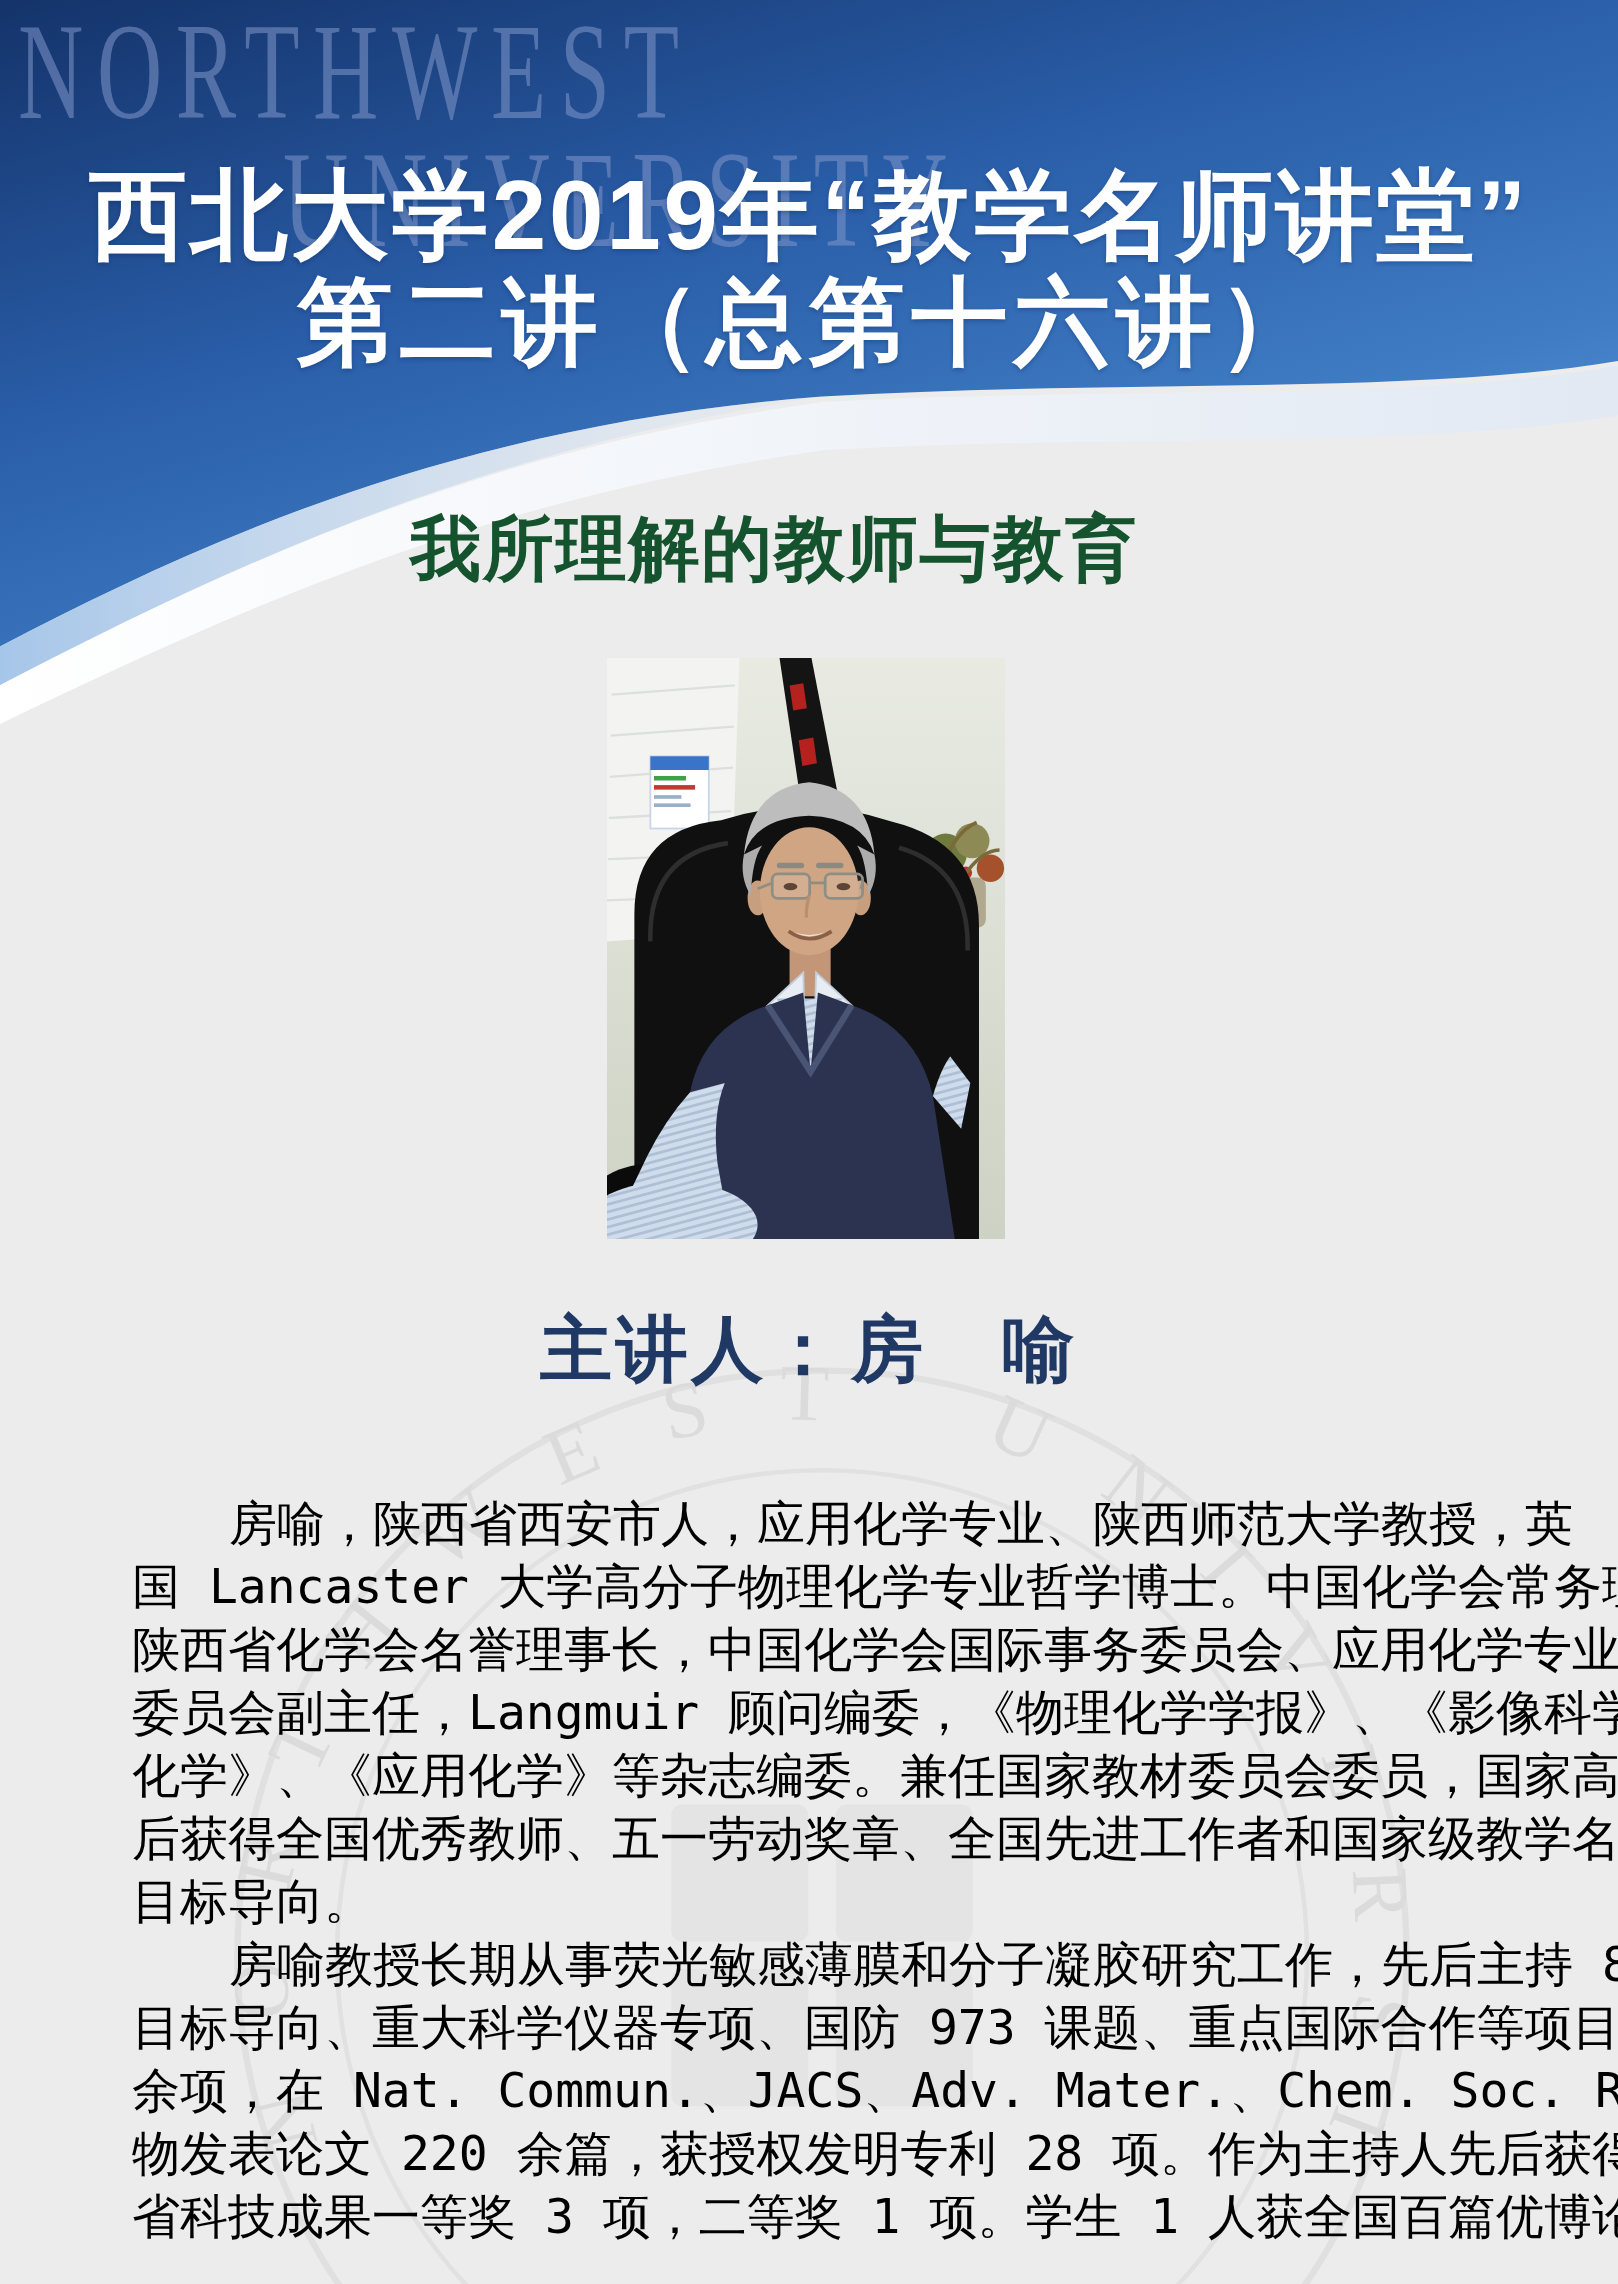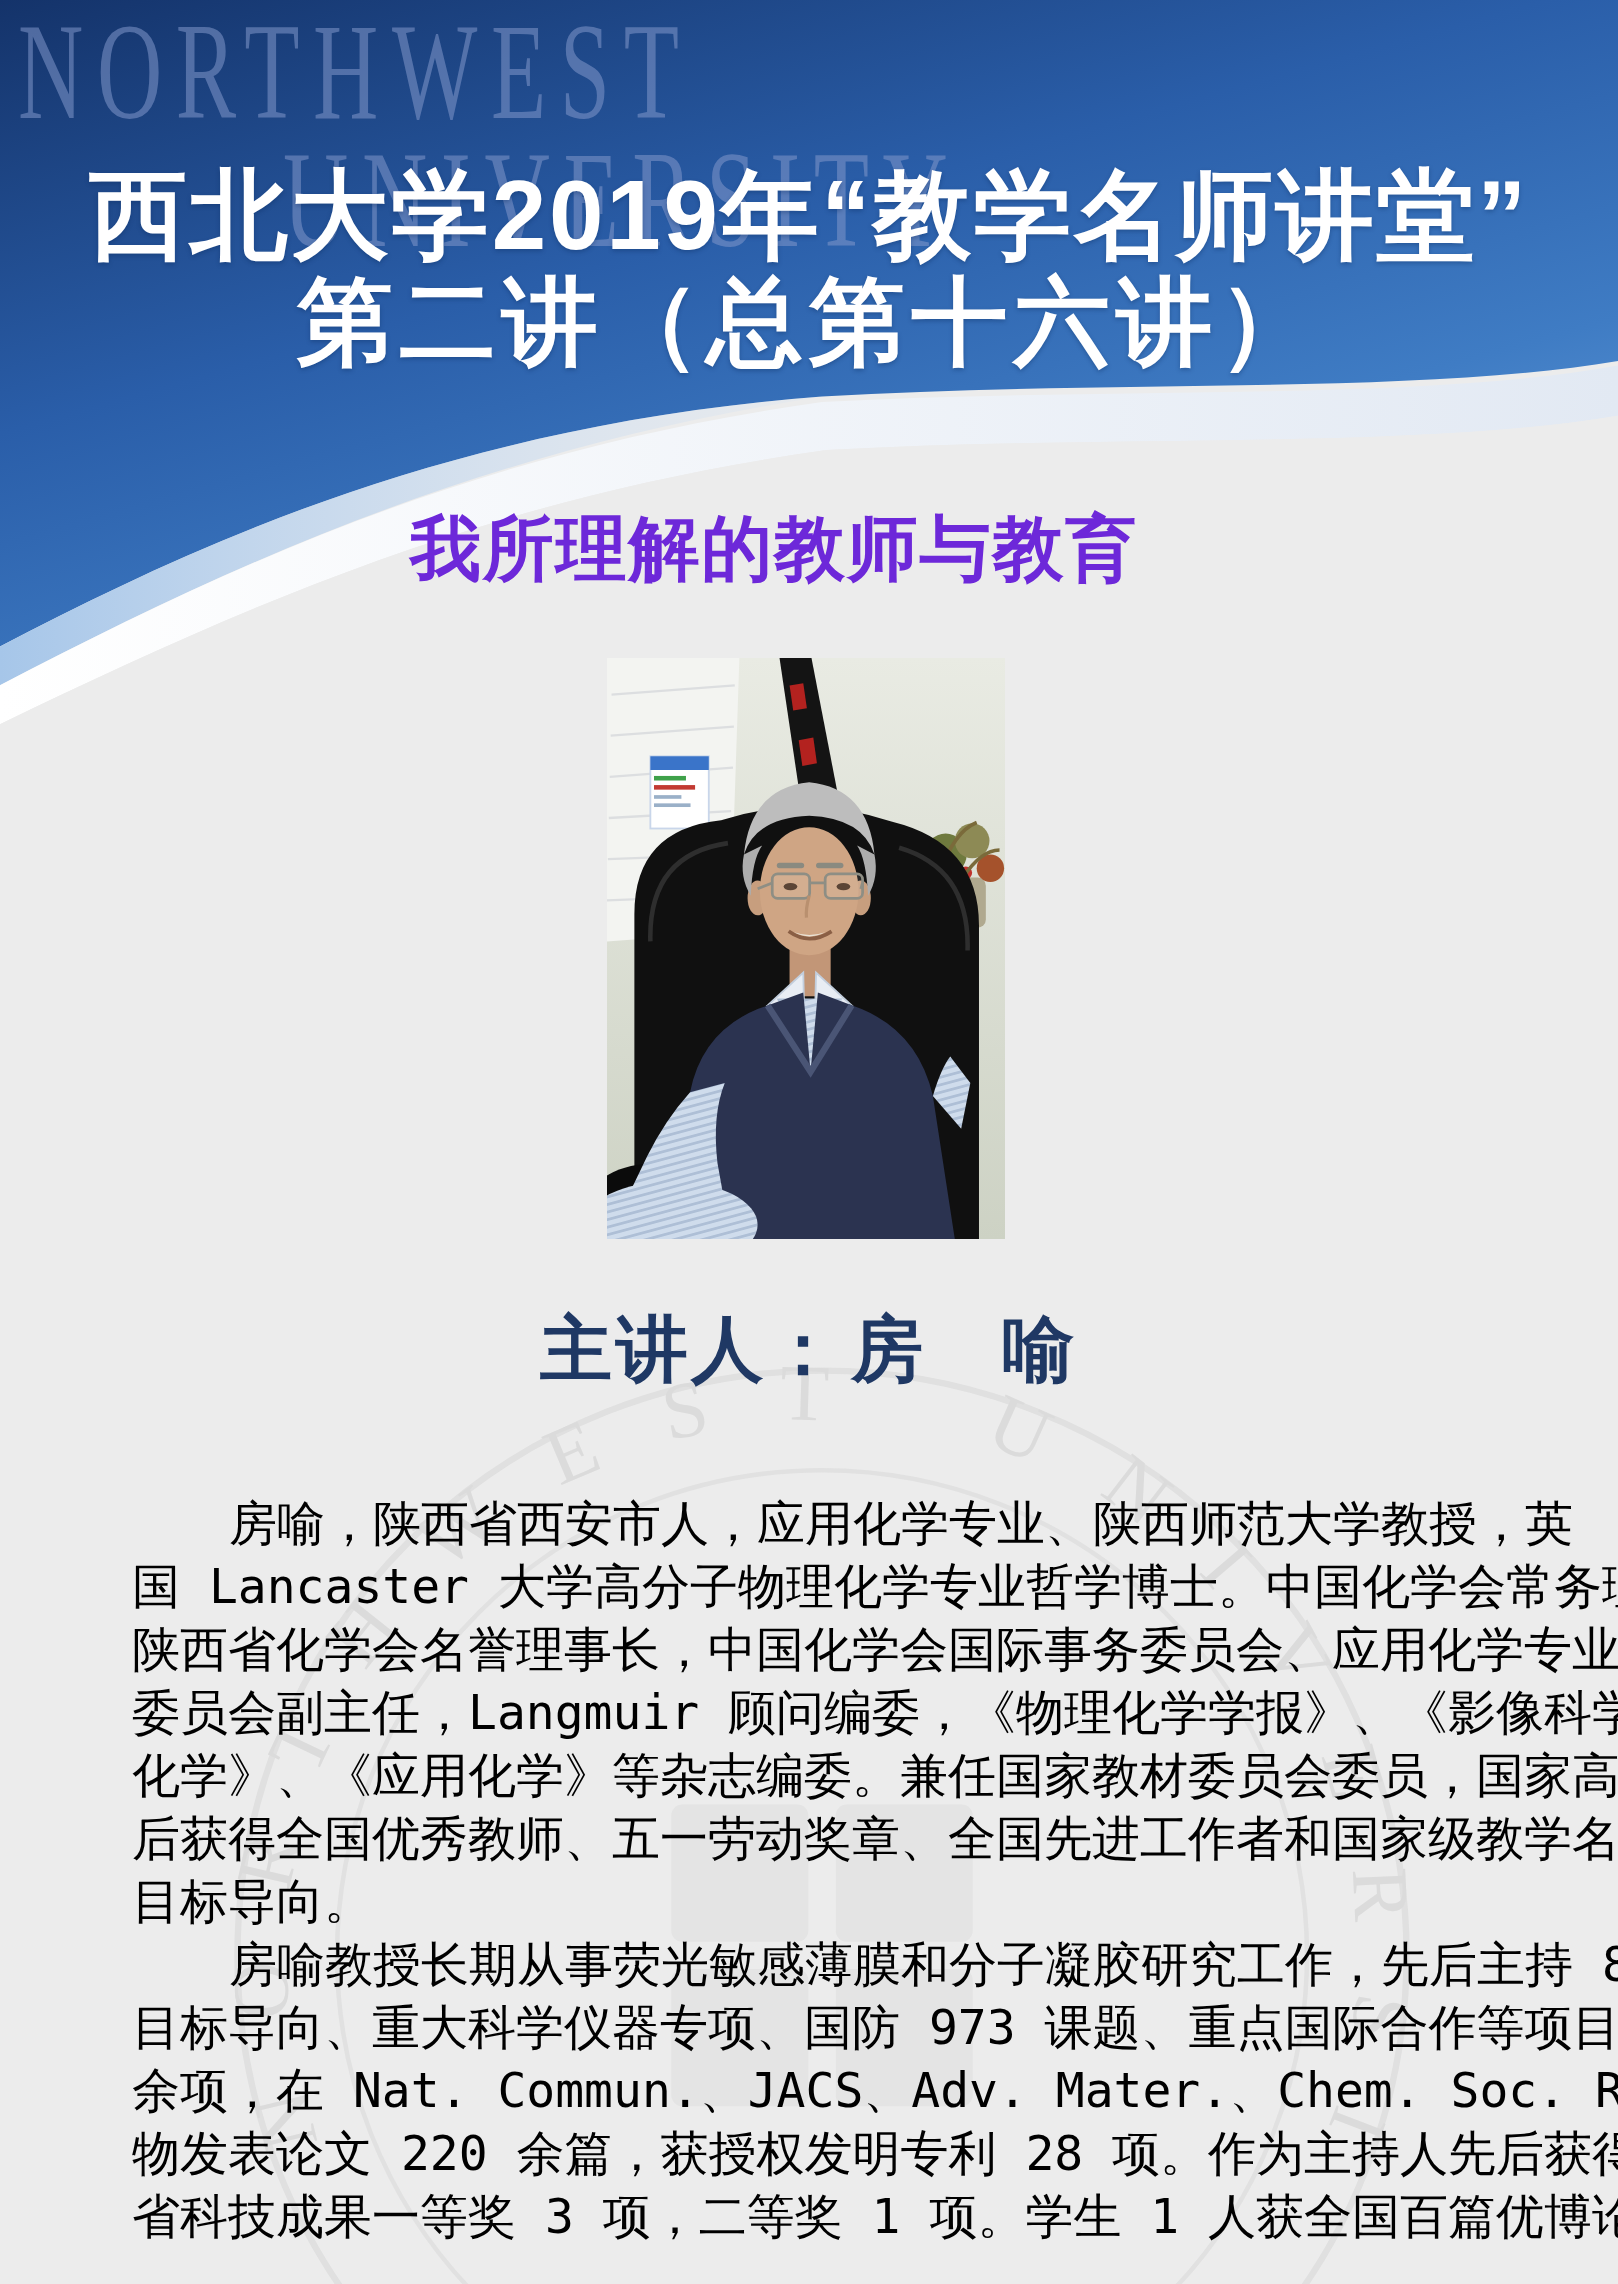--- a/index.html
+++ b/index.html
@@ -13,21 +13,21 @@
   .wm1{left:18px;top:-6.9px;}
   .wm2{left:283px;top:121px;}
 
   
   .htitle{position:absolute;left:0;width:1618px;text-align:center;color:#ffffff;font-weight:800;
           white-space:nowrap;text-shadow:0 1.8px 4.6px rgba(10,40,90,.35);}
   .htitle1{top:151px;font-size:98px;letter-spacing:2.7px;}
   .htitle2{top:259px;font-size:96px;letter-spacing:6.4px;text-align:center;}
 
   
-  .lecture-title{position:absolute;left:0;top:502px;width:1548px;text-align:center;color:#6d28d9;
+  .lecture-title{position:absolute;left:0;top:502px;width:1548px;text-align:center;color:#14532d;
                  font-size:71px;font-weight:800;letter-spacing:1.8px;white-space:nowrap;}
 
   
   .photo{position:absolute;left:607px;top:658px;width:398px;height:581px;overflow:hidden;}
   .photo svg{display:block;width:100%;height:100%;}
 
   
   .speaker{position:absolute;left:0;top:1302px;width:1618px;text-align:center;color:#1f3864;
            font-size:72px;font-weight:800;letter-spacing:3.7px;white-space:pre;}
   .speaker .name{margin-left:8.2px;}

